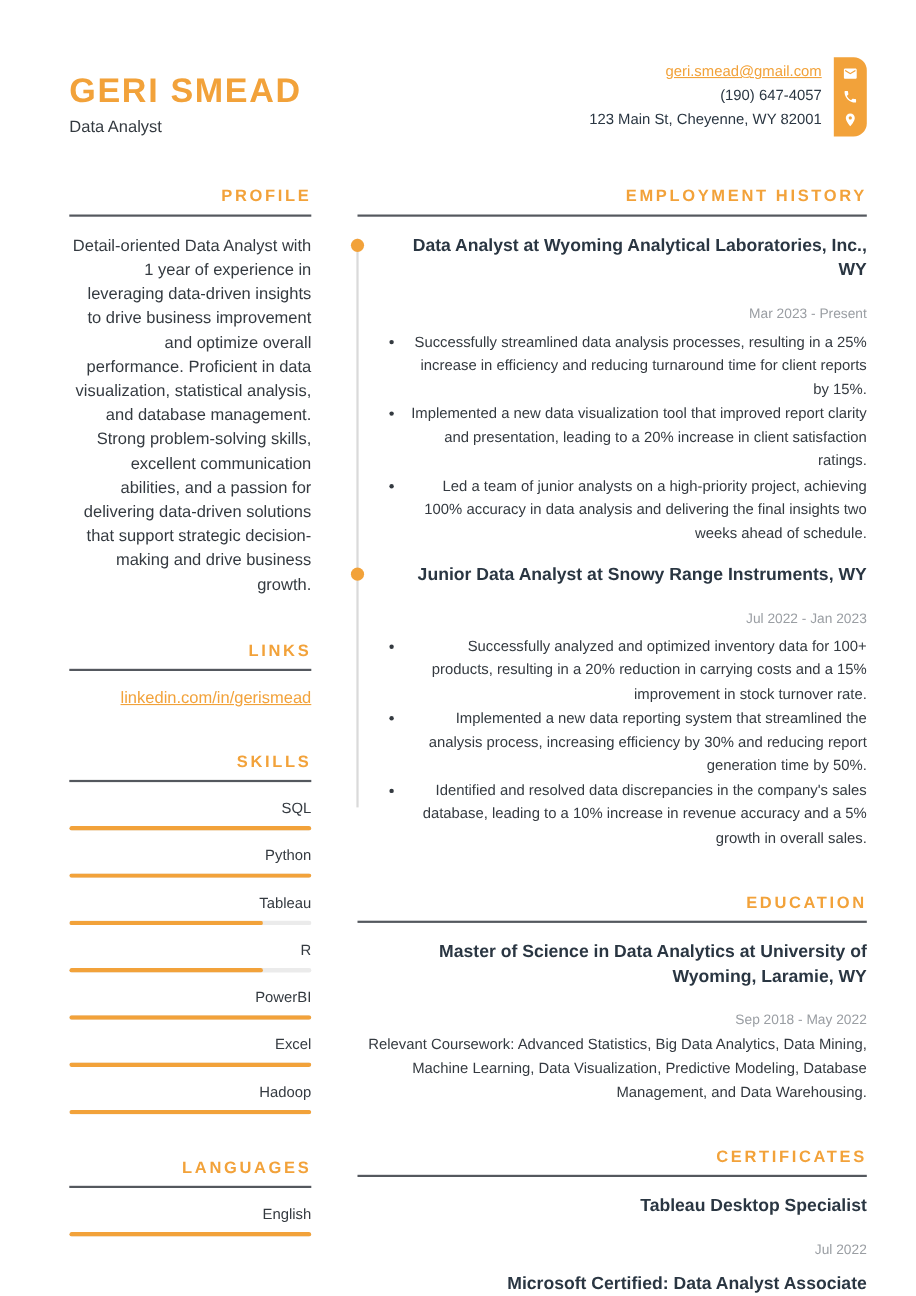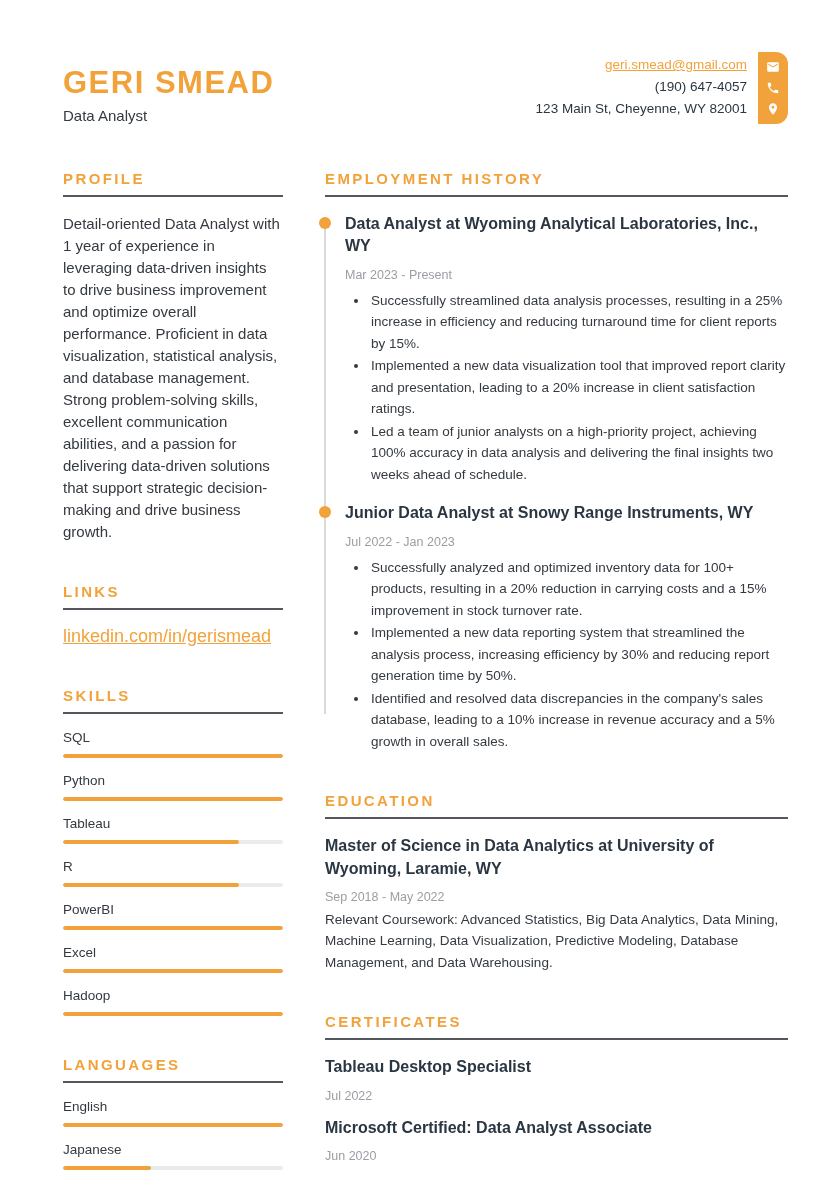--- a/index.html
+++ b/index.html
@@ -36,41 +36,41 @@
     display:flex;flex-direction:column;align-items:center;justify-content:center;gap:7px;
   }
   .contact-bar svg{display:block;width:14px;height:14px;fill:#ffffff;}
 
   
   .cols{display:flex;gap:42px;}
   .col-left{width:220px;flex:0 0 220px;}
   .col-right{width:463px;flex:0 0 463px;}
 
   
-  .sec{margin-bottom:40px;}
+  .sec{margin-bottom:40px;text-align:right;}
   .sec-h{
     color:var(--accent);font-size:15px;font-weight:bold;letter-spacing:2.4px;
     padding-bottom:8px;border-bottom:2px solid var(--rule);margin-bottom:16px;
   }
 
   
   .para{font-size:15px;line-height:22px;color:var(--body);}
-  .link-item a{color:var(--accent);font-size:18px;}
+  .link-item a{color:var(--accent);font-size:15px;}
   .meter{margin-bottom:15px;}
   .meter-label{font-size:13.5px;margin-bottom:9px;color:var(--body);}
   .bar-track{height:4px;background:var(--track);border-radius:2px;overflow:hidden;}
   .bar-fill{height:100%;background:var(--accent);border-radius:2px;width:0;}
 
   
   .jobs{position:relative;}
   .timeline-line{position:absolute;left:-1px;top:4px;bottom:38px;width:2px;background:var(--line);}
   .job{position:relative;padding-left:20px;margin-bottom:17px;}
   .timeline-dot{position:absolute;left:-6px;top:4px;width:12px;height:12px;border-radius:50%;background:var(--accent);}
   .item-title{font-size:16px;font-weight:bold;color:var(--title);line-height:1.4;}
-  .item-dates{font-size:12.5px;color:var(--muted);margin-top:10px;}
+  .item-dates{font-size:12.5px;color:var(--muted);margin-top:20px;}
   .bullets{margin:8px 0 0 24px;}
   .bullets li{font-size:13.5px;line-height:21.5px;color:var(--body);padding-left:2px;margin-bottom:1px;}
   .edu-desc{font-size:13.5px;line-height:21.5px;margin-top:5px;color:var(--body);}
   .cert{margin-bottom:14px;}
   .membership{margin-bottom:16px;}
 </style>
 </head>
 <body>
 
 <div class="page">
@@ -170,26 +170,20 @@
       </div>
 
       <div class="sec">
         <div class="sec-h">LANGUAGES</div>
         <div class="meter">
           <div class="meter-label">English</div>
           <div class="bar-track">
               <div class="bar-fill" style="width: 100%;"></div>
             </div>
         </div>
-        <div class="meter">
-          <div class="meter-label">Japanese</div>
-          <div class="bar-track">
-              <div class="bar-fill" style="width: 40%;"></div>
-            </div>
-        </div>
       </div>
 
     </div>
 
     <div class="col-right">
 
       <div class="sec">
         <div class="sec-h">EMPLOYMENT HISTORY</div>
         <div class="jobs">
           <div class="timeline-line"></div>

